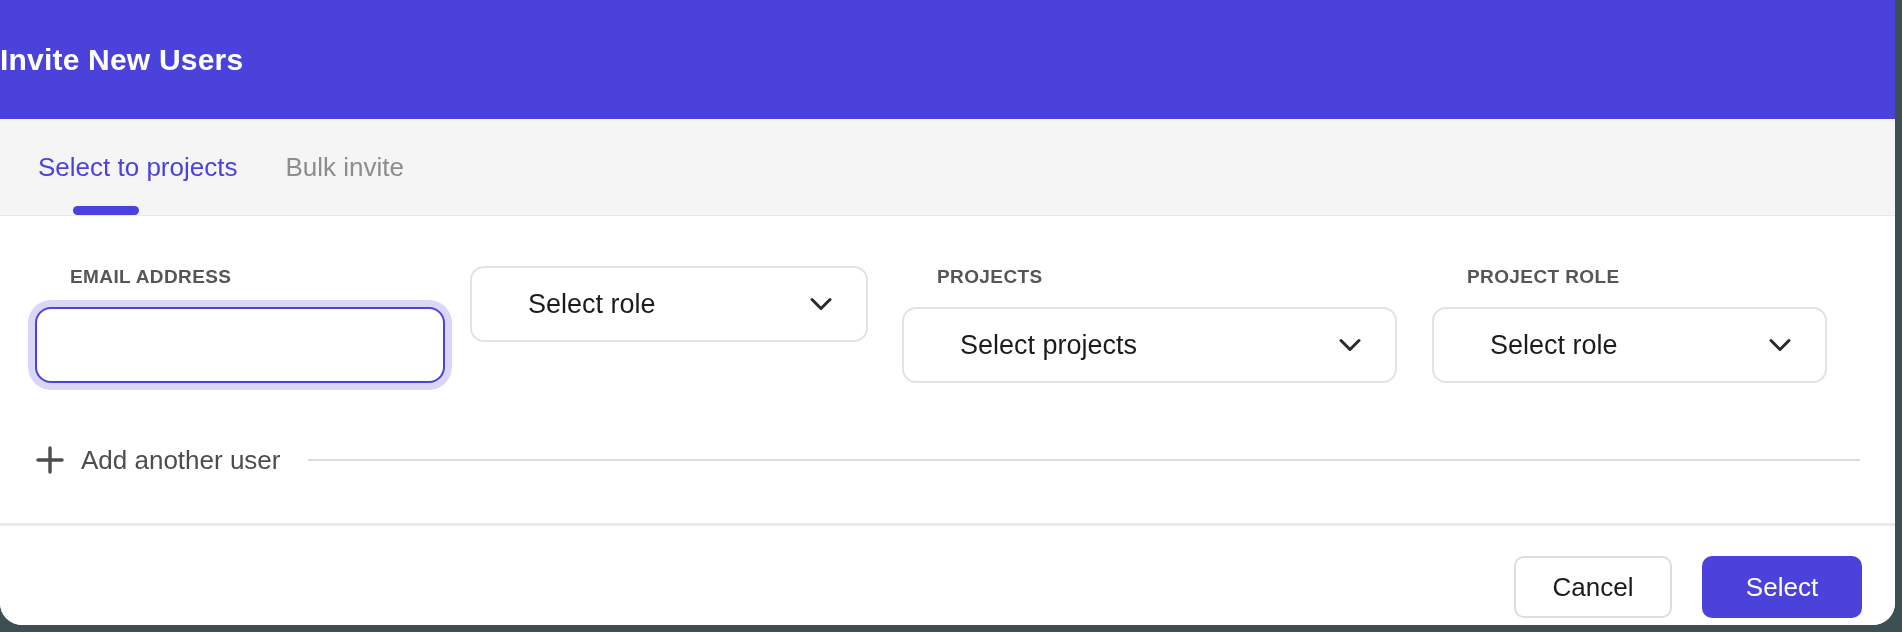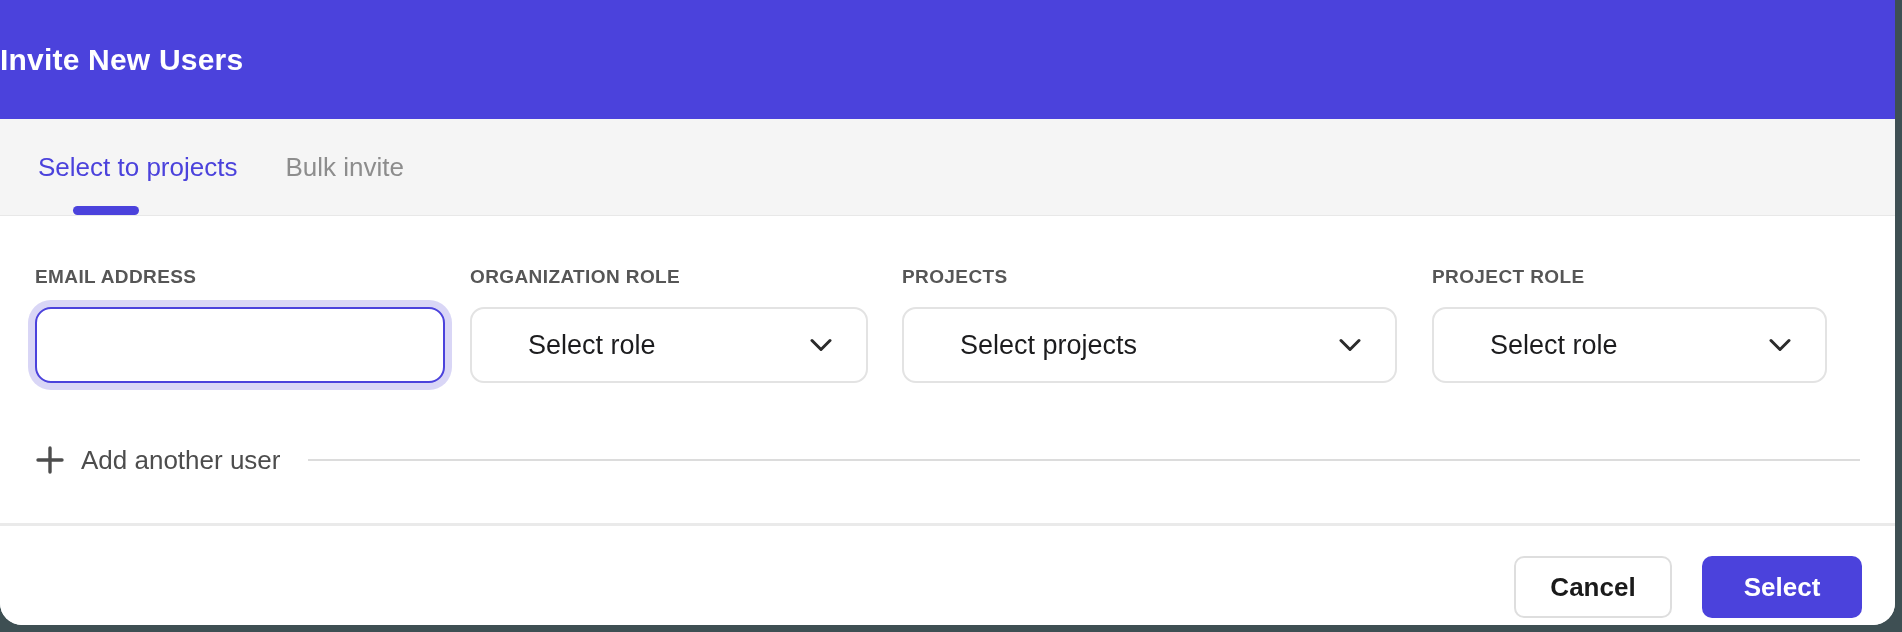--- a/index.html
+++ b/index.html
@@ -78,20 +78,21 @@
     top: 50px;
   }
   .field .flabel {
     display: block;
     font-size: 19px;
     font-weight: 700;
     letter-spacing: 0.4px;
     color: #565656;
     margin-bottom: 19px;
     white-space: nowrap;
+    margin-left: 35px;
   }
   .field-email   { left: 35px;   width: 410px; }
   .field-orgrole { left: 470px;  width: 398px; }
   .field-projects{ left: 902px;  width: 495px; }
   .field-prole   { left: 1432px; width: 395px; }
 
   .text-input {
     width: 100%;
     height: 76px;
     border: 2px solid var(--accent, #4B42DC);
@@ -165,21 +166,21 @@
     display: flex;
     align-items: center;
     justify-content: flex-end;
     padding-right: 33px;
     gap: 30px;
   }
   .btn {
     height: 62px;
     border-radius: 10px;
     font-size: 26px;
-    font-weight: 700;
+    font-weight: 400;
     cursor: pointer;
     font-family: inherit;
     display: inline-flex;
     align-items: center;
     justify-content: center;
   }
   .btn-cancel {
     width: 158px;
     background: #ffffff;
     border: 2px solid #DEDEDE;
@@ -209,21 +210,20 @@
     </div>
 
     <div class="content">
 
       <div class="field field-email">
         <span class="flabel">EMAIL ADDRESS</span>
         <input class="text-input" type="text" value="" aria-label="EMAIL ADDRESS" style="">
       </div>
 
       <div class="field field-orgrole">
-        <span class="flabel">ORGANIZATION ROLE</span>
         <div class="select">
           <span class="sel-value">Select role</span>
           <span class="chevron">
             <svg width="22" height="14" viewBox="0 0 22 14" fill="none">
               <path d="M2 2.5 L11 11.5 L20 2.5" stroke="#2B2B2B" stroke-width="3" stroke-linecap="round" stroke-linejoin="round"></path>
             </svg>
           </span>
         </div>
       </div>
 

